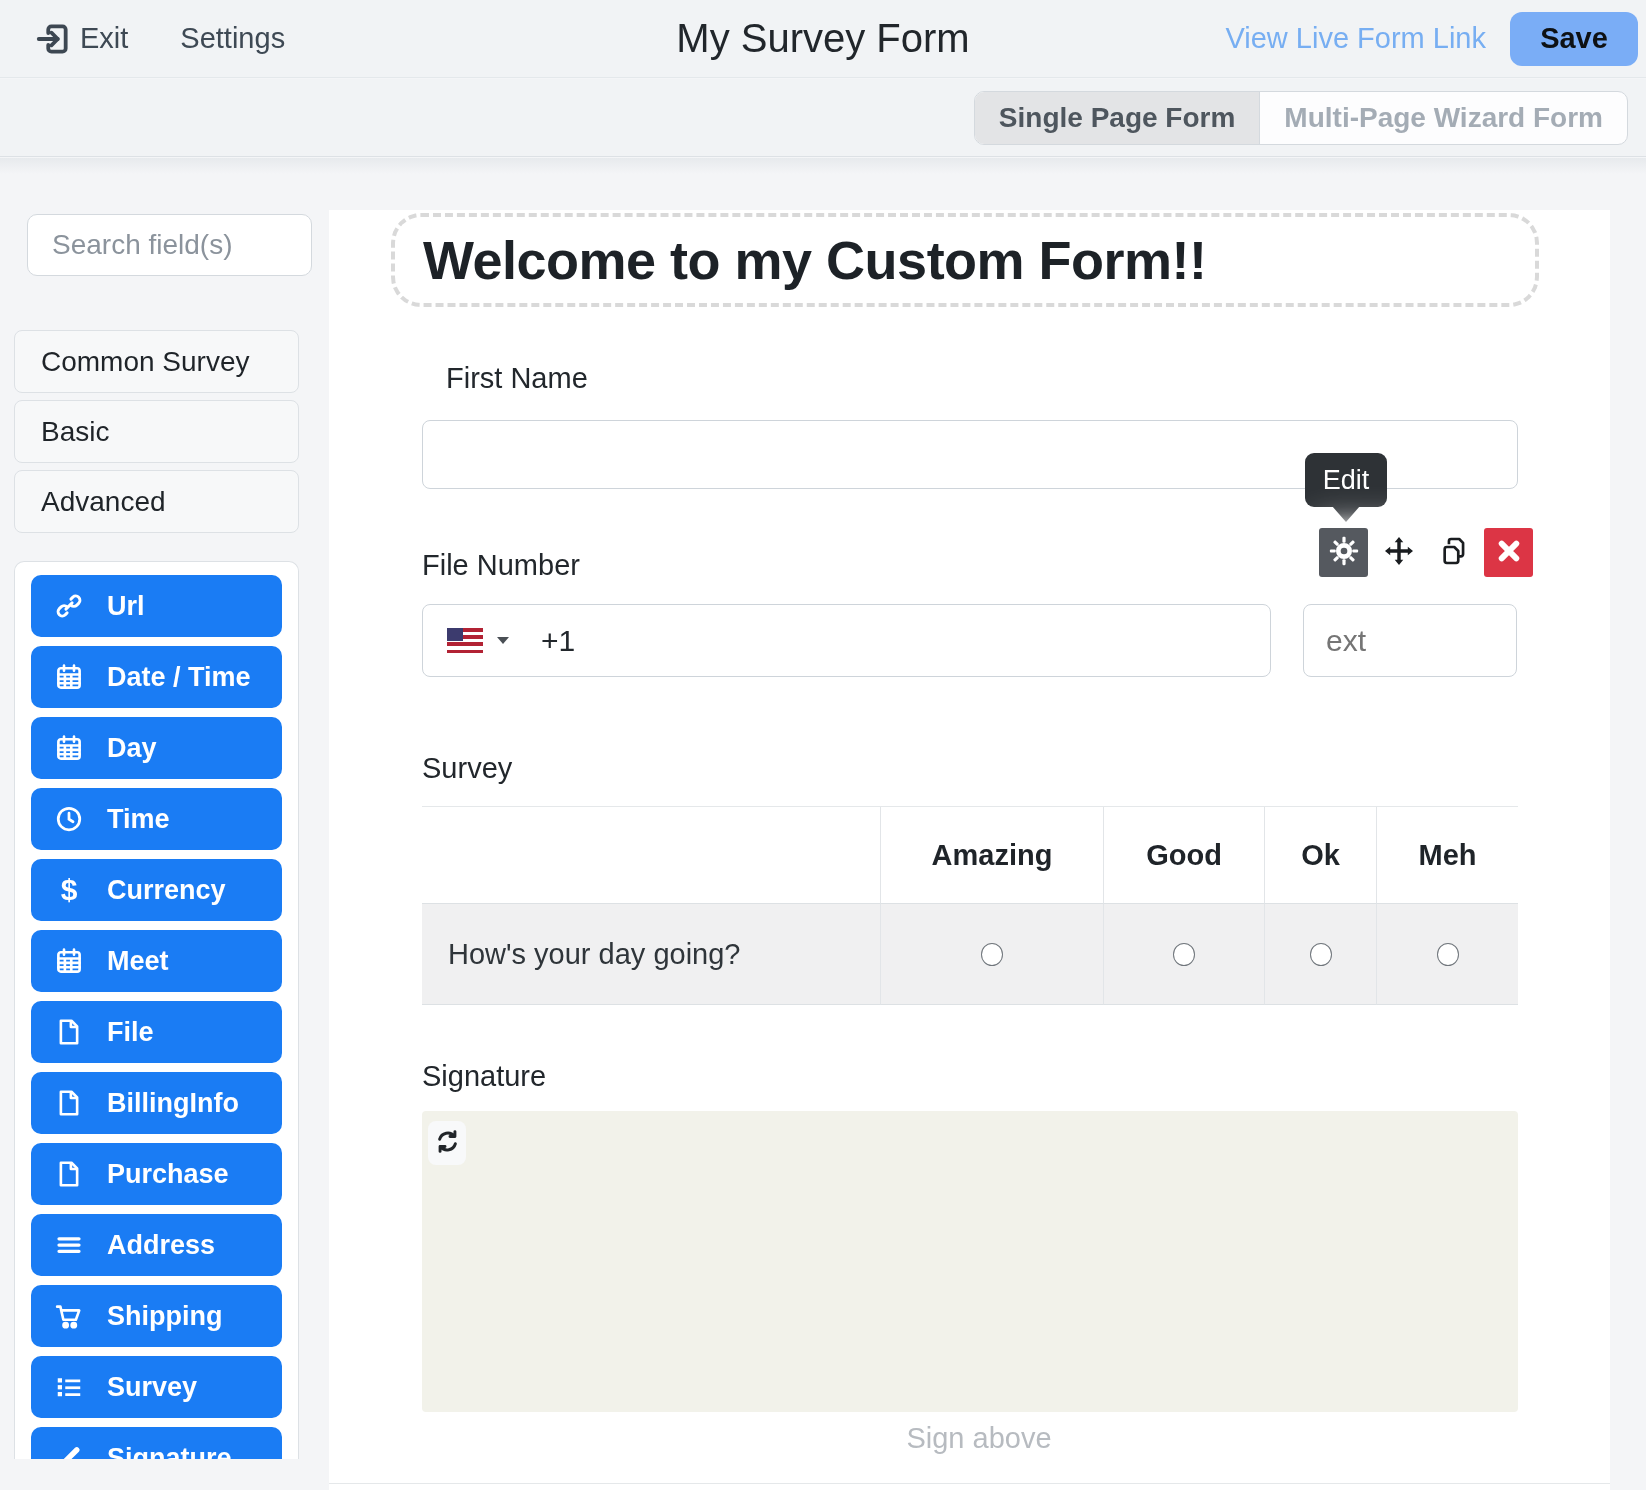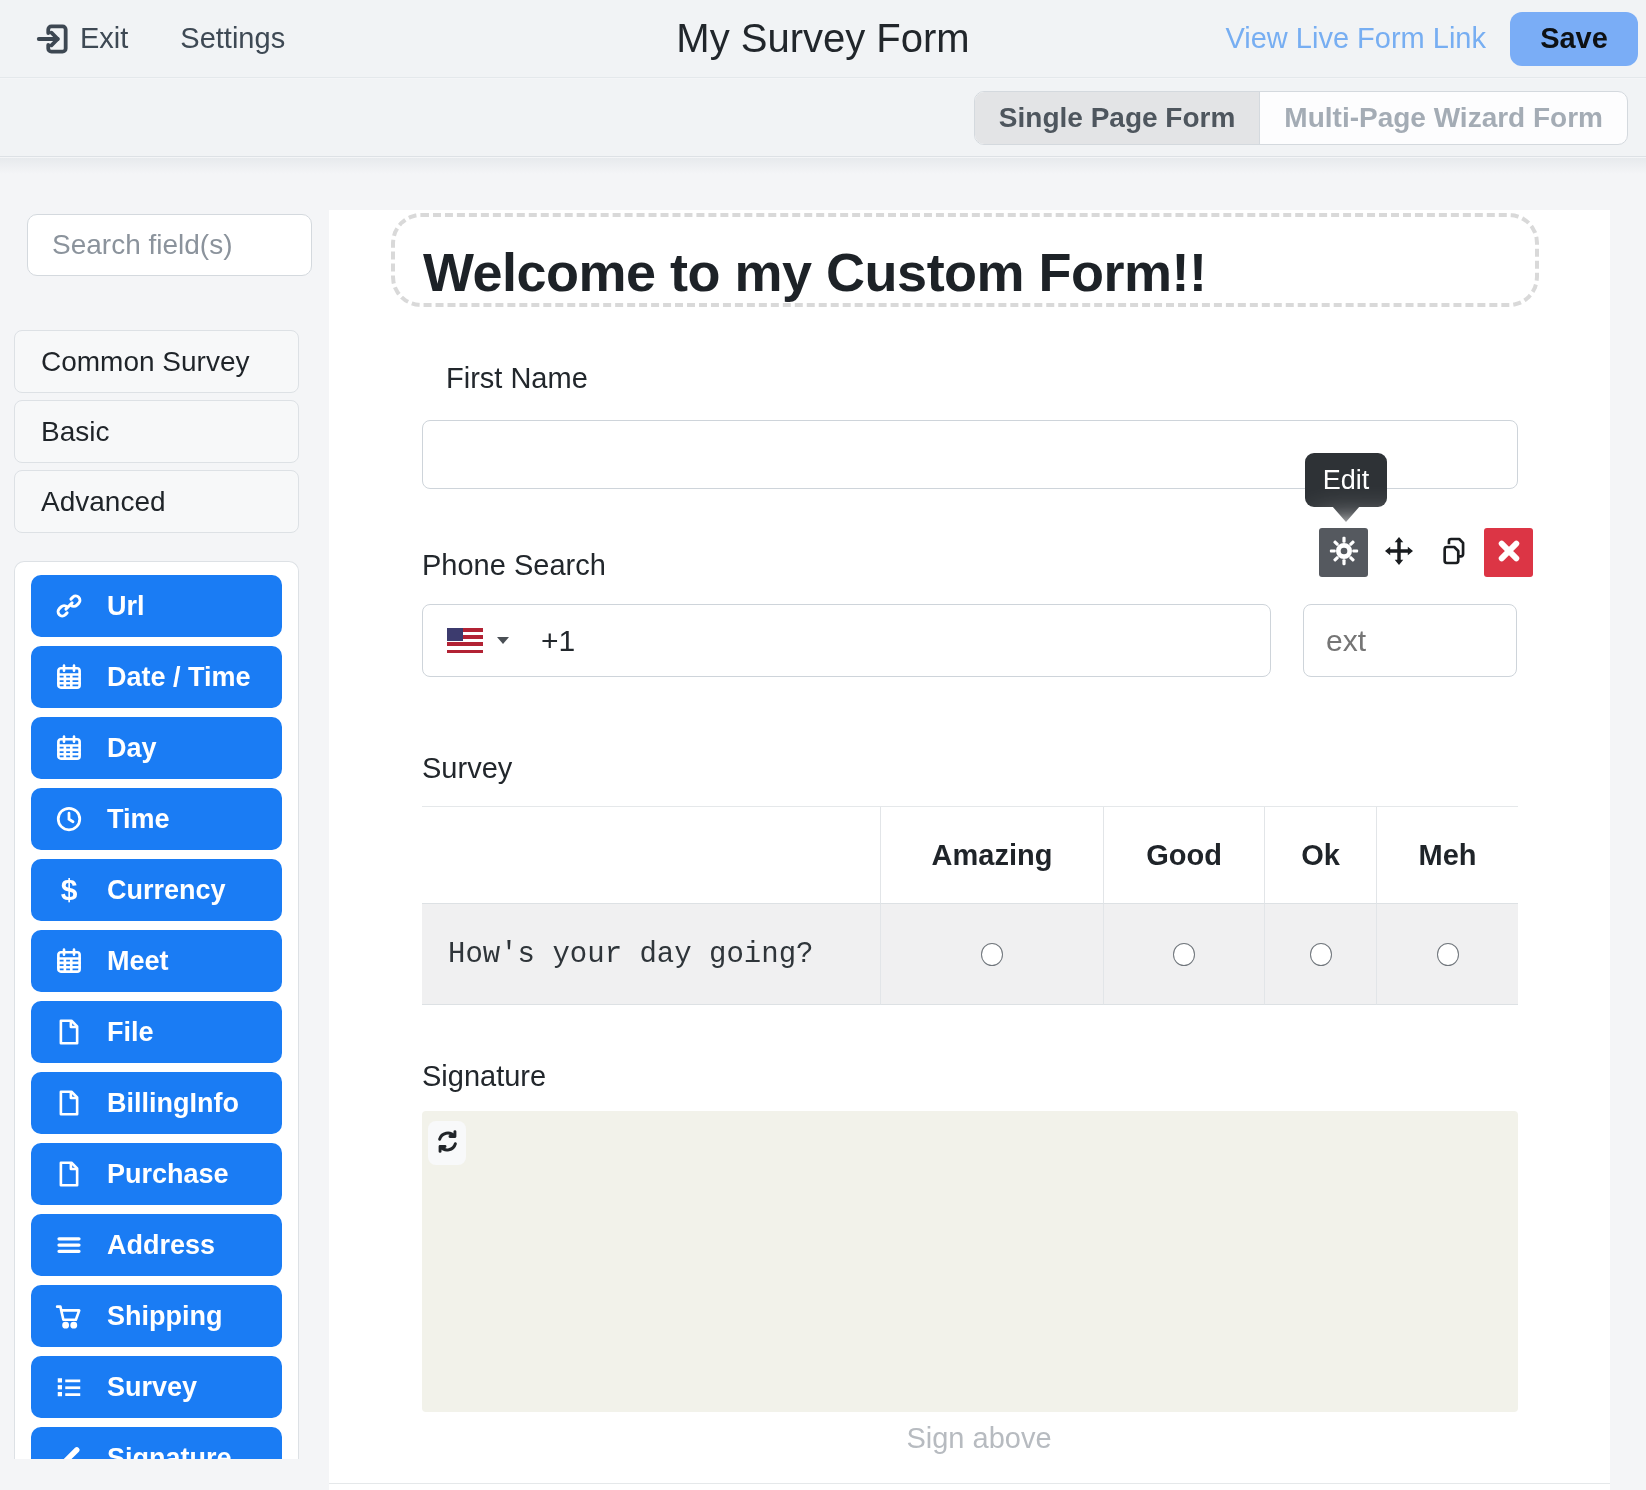--- a/index.html
+++ b/index.html
@@ -83,21 +83,21 @@
   .field-btn .ic svg { width:30px; height:30px; }
   .dollar-glyph { font-size:30px; font-weight:700; color:#fff; }
   
   .panel {
     position:absolute; left:329px; top:210px; width:1281px; height:1280px;
     background:#fff;
   }
   .title-field {
     position:absolute; left:62px; top:3px; width:1148px; height:94px;
     border:4px dashed #d9d9d9; border-radius:30px;
-    display:flex; align-items:flex-end; padding-left:28px; cursor:pointer;
+    display:flex; align-items:center; padding-left:28px; cursor:pointer;
   }
   .title-field h1 { font-size:54px; font-weight:700; color:#1d2227; letter-spacing:-0.5px; }
   .f-label { position:absolute; left:93px; font-size:29px; color:#22272c; }
   .text-input {
     position:absolute; left:93px; background:#fff;
     border:1px solid #ced4da; border-radius:8px;
     font-family:inherit; font-size:30px; color:#22272c; padding:0 22px; outline:none;
   }
   
   .edit-tip {
@@ -132,21 +132,21 @@
   .flag { width:36px; height:25px; position:relative; cursor:pointer;
     background:repeating-linear-gradient(#b22234 0 3.6px,#fff 3.6px 7.2px); }
   .flag::before { content:""; position:absolute; left:0; top:0; width:16px; height:13px; background:#3c3b6e; }
   .caret-down { width:0; height:0; border-left:6px solid transparent; border-right:6px solid transparent; border-top:7px solid #4a4f55; margin-left:4px; cursor:pointer; }
   .dial { font-size:30px; color:#22272c; margin-left:22px; }
   .phone-input { border:none; outline:none; flex:1; font-family:inherit; font-size:30px; background:transparent; min-width:0; }
   
   .survey-table { position:absolute; left:93px; top:596px; width:1096px; border-top:1px solid #e5e8ea; }
   .s-row { display:grid; grid-template-columns:458px 223px 161px 112px 142px; }
   .s-head { height:97px; }
-  .s-data { height:101px; background:var(--row_gray,#f0f0f1);font-family:Liberation Mono, monospace; }
+  .s-data { height:101px; background:var(--row_gray,#f0f0f1); }
   .s-cell {
     display:flex; align-items:center; justify-content:center;
     border-bottom:1px solid #dde1e4; font-size:29px;
   }
   .s-cell.opt { border-left:1px solid #e2e5e8; }
   .s-cell.head { font-weight:700; color:#1f2429; }
   .s-cell.q { justify-content:flex-start; padding-left:26px; color:#2f353a; }
   .radio {
     width:22px; height:23px; border-radius:50%;
     border:1.5px solid #70767c; background:#fff; cursor:pointer;
@@ -389,21 +389,21 @@
     </button>
     <button class="tb-btn tb-del">
       <span>
         <svg viewBox="0 0 24 24" stroke="#fff" stroke-width="4.4" stroke-linecap="round">
           <path d="M6.5 6.5l11 11M17.5 6.5l-11 11"></path>
         </svg>
       </span>
     </button>
   </div>
 
-  <div class="f-label" style="top:339px;">Phone Search</div>
+  <div class="f-label" style="top:339px;">File Number</div>
   <div class="phone-box">
     <span class="flag"></span>
     <span class="caret-down"></span>
     <span class="dial">+1</span>
     <input class="phone-input" type="text" style="">
   </div>
   <input class="text-input" style="left: 974px; top: 394px; width: 214px; height: 73px;" type="text" placeholder="ext">
 
   <div class="f-label" style="top:542px;">Survey</div>
   <div class="survey-table">

